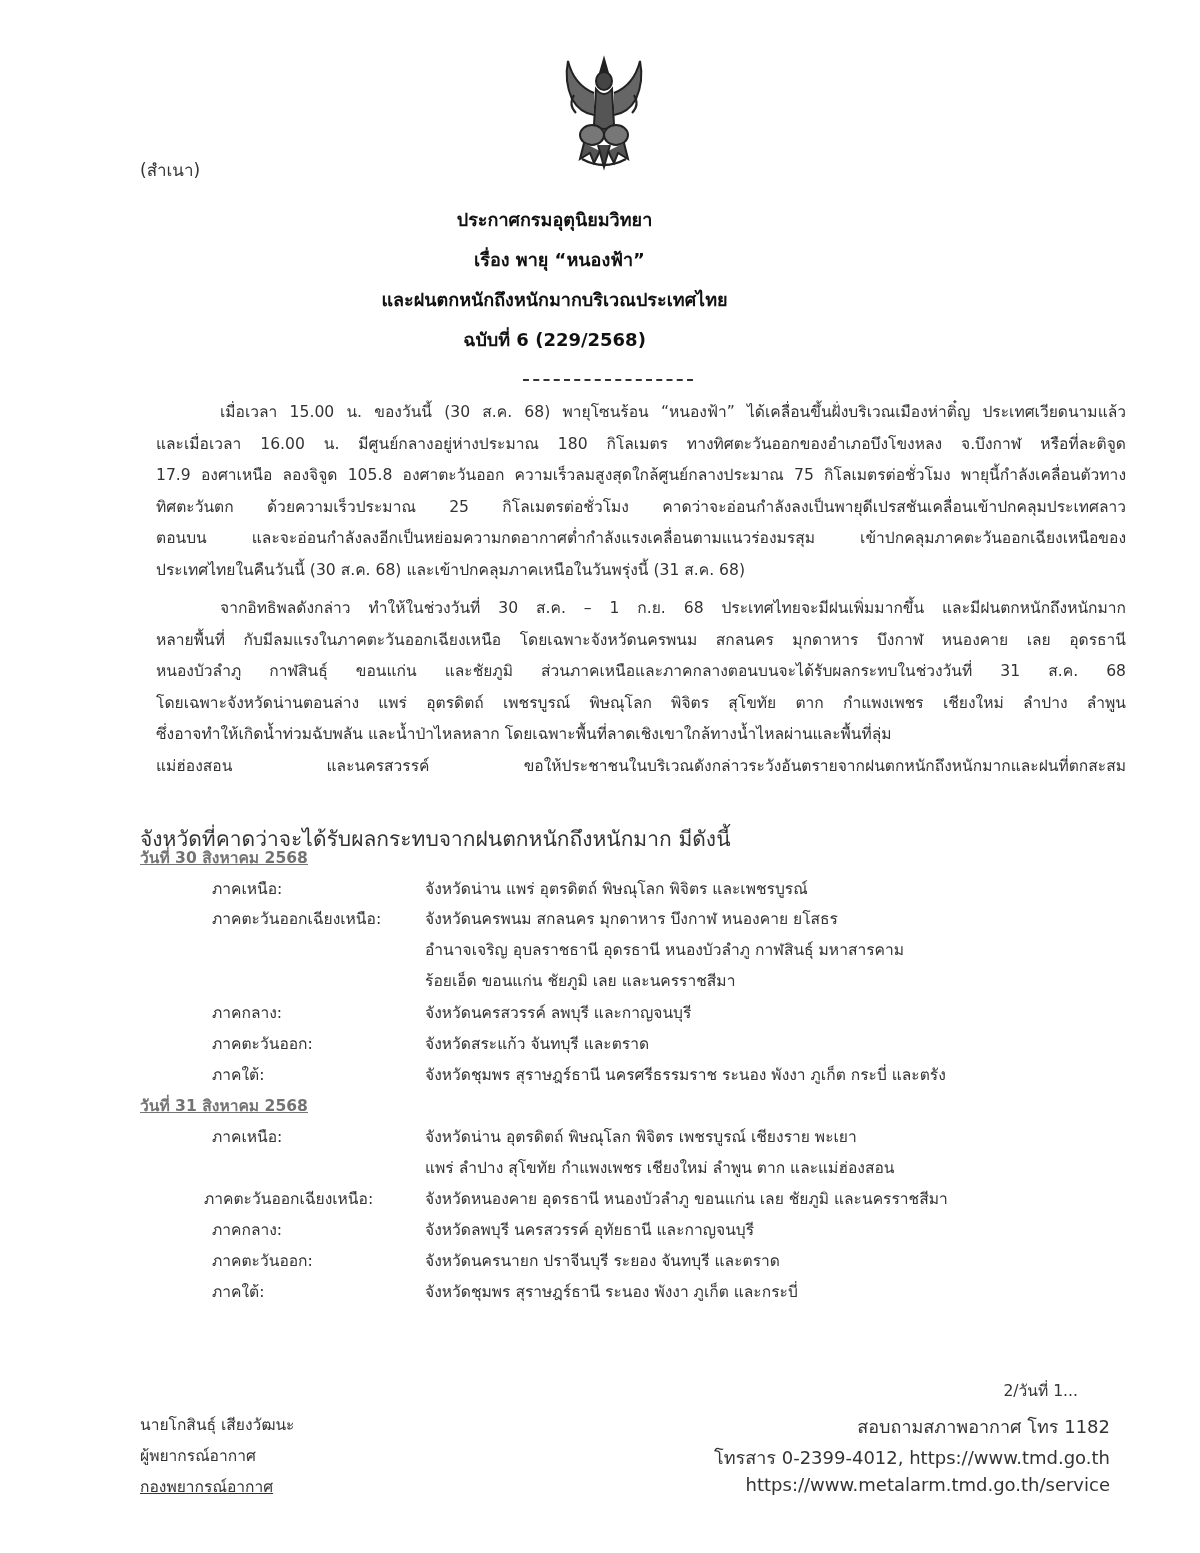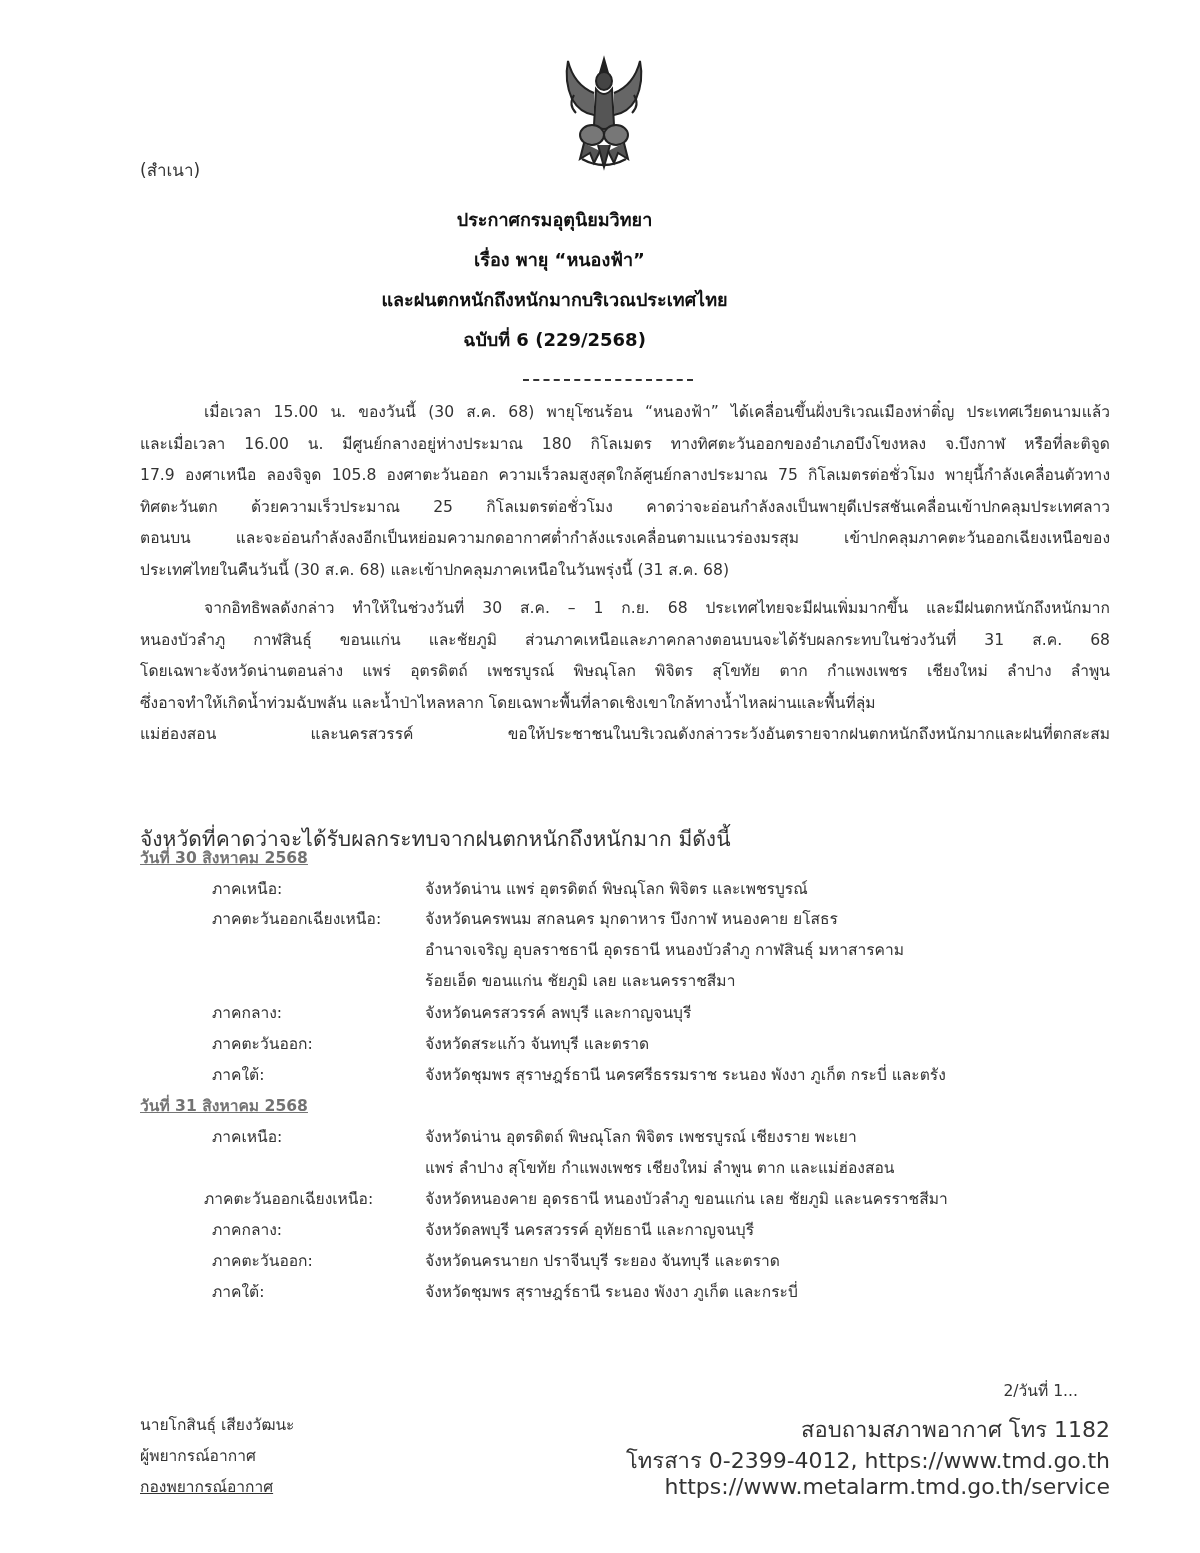--- a/index.html
+++ b/index.html
@@ -17,36 +17,36 @@
     position: absolute; left: 0; width: 1109px; top: 200px; text-align: center;
     font-weight: bold; font-size: 18px; color: #111;
   }
   .title-block div { height: 40px; line-height: 40px; }
   .title-line2 { margin-left: 10px; }
   .rule {
     position: absolute; left: 523px; top: 379px; width: 170px; height: 0;
     border-top: 2px dashed #333;
   }
   .para {
-    position: absolute; left: 140px; width: 970px;
+    position: absolute; left: 156px; width: 970px;
     font-size: 15.6px; line-height: 31.5px; color: #333;
     text-align: justify;
   }
   .para .line { display: block; white-space: nowrap; text-align-last: justify; text-align: justify; }
   .para .line.last { text-align-last: left; }
   .para .indent { padding-left: 64px; }
   .intro { position: absolute; left: 140px; top: 822px; font-size: 21px; color: #333; }
   .date-head {
     position: absolute; left: 140px; font-size: 15.6px; font-weight: bold;
     text-decoration: underline; color: #737373;
   }
   .region-label { position: absolute; font-size: 15.6px; color: #333; }
   .region-value { position: absolute; left: 425px; font-size: 15.6px; color: #333; white-space: nowrap; }
   .sig { position: absolute; left: 140px; font-size: 15.6px; color: #333; }
-  .right { position: absolute; right: 90px; font-size: 22px; color: #333; text-align: center; white-space: nowrap; }
+  .right { position: absolute; right: 90px; font-size: 18px; color: #333; text-align: center; white-space: nowrap; }
   .pageref { position: absolute; right: 122px; top: 1378px; font-size: 15.6px; color: #333; }
 </style>
 </head>
 <body>
 
 <svg class="garuda" viewBox="0 0 100 118">
   <g fill="none" stroke="#222" stroke-width="2">
     <path d="M50 4 L46 18 L54 18 Z" fill="#222"></path>
     <ellipse cx="50" cy="26" rx="8" ry="9" fill="#444"></ellipse>
     <path d="M42 34 Q50 44 58 34 L60 70 Q50 78 40 70 Z" fill="#555"></path>
@@ -78,20 +78,21 @@
   <span class="line indent">เมื่อเวลา 15.00 น. ของวันนี้ (30 ส.ค. 68) พายุโซนร้อน “หนองฟ้า” ได้เคลื่อนขึ้นฝั่งบริเวณเมืองห่าติ๋ญ ประเทศเวียดนามแล้ว</span>
   <span class="line">และเมื่อเวลา 16.00 น. มีศูนย์กลางอยู่ห่างประมาณ 180 กิโลเมตร ทางทิศตะวันออกของอำเภอบึงโขงหลง จ.บึงกาฬ หรือที่ละติจูด</span>
   <span class="line">17.9 องศาเหนือ ลองจิจูด 105.8 องศาตะวันออก ความเร็วลมสูงสุดใกล้ศูนย์กลางประมาณ 75 กิโลเมตรต่อชั่วโมง พายุนี้กำลังเคลื่อนตัวทาง</span>
   <span class="line">ทิศตะวันตก ด้วยความเร็วประมาณ 25 กิโลเมตรต่อชั่วโมง คาดว่าจะอ่อนกำลังลงเป็นพายุดีเปรสชันเคลื่อนเข้าปกคลุมประเทศลาว</span>
   <span class="line">ตอนบน และจะอ่อนกำลังลงอีกเป็นหย่อมความกดอากาศต่ำกำลังแรงเคลื่อนตามแนวร่องมรสุม เข้าปกคลุมภาคตะวันออกเฉียงเหนือของ</span>
   <span class="line last">ประเทศไทยในคืนวันนี้ (30 ส.ค. 68) และเข้าปกคลุมภาคเหนือในวันพรุ่งนี้ (31 ส.ค. 68)</span>
 </div>
 
 <div class="para" style="top:593px;">
   <span class="line indent">จากอิทธิพลดังกล่าว ทำให้ในช่วงวันที่ 30 ส.ค. – 1 ก.ย. 68 ประเทศไทยจะมีฝนเพิ่มมากขึ้น และมีฝนตกหนักถึงหนักมาก</span>
+  <span class="line">หลายพื้นที่ กับมีลมแรงในภาคตะวันออกเฉียงเหนือ โดยเฉพาะจังหวัดนครพนม สกลนคร มุกดาหาร บึงกาฬ หนองคาย เลย อุดรธานี</span>
   <span class="line">หนองบัวลำภู กาฬสินธุ์ ขอนแก่น และชัยภูมิ ส่วนภาคเหนือและภาคกลางตอนบนจะได้รับผลกระทบในช่วงวันที่ 31 ส.ค. 68</span>
   <span class="line">โดยเฉพาะจังหวัดน่านตอนล่าง แพร่ อุตรดิตถ์ เพชรบูรณ์ พิษณุโลก พิจิตร สุโขทัย ตาก กำแพงเพชร เชียงใหม่ ลำปาง ลำพูน</span>
   <span class="line last">ซึ่งอาจทำให้เกิดน้ำท่วมฉับพลัน และน้ำป่าไหลหลาก โดยเฉพาะพื้นที่ลาดเชิงเขาใกล้ทางน้ำไหลผ่านและพื้นที่ลุ่ม</span>
   <span class="line">แม่ฮ่องสอน และนครสวรรค์ ขอให้ประชาชนในบริเวณดังกล่าวระวังอันตรายจากฝนตกหนักถึงหนักมากและฝนที่ตกสะสม</span>
 </div>
 
 <div class="intro">จังหวัดที่คาดว่าจะได้รับผลกระทบจากฝนตกหนักถึงหนักมาก มีดังนี้</div>
 
 <div class="date-head" style="top:845px;">วันที่ 30 สิงหาคม 2568</div>
 

